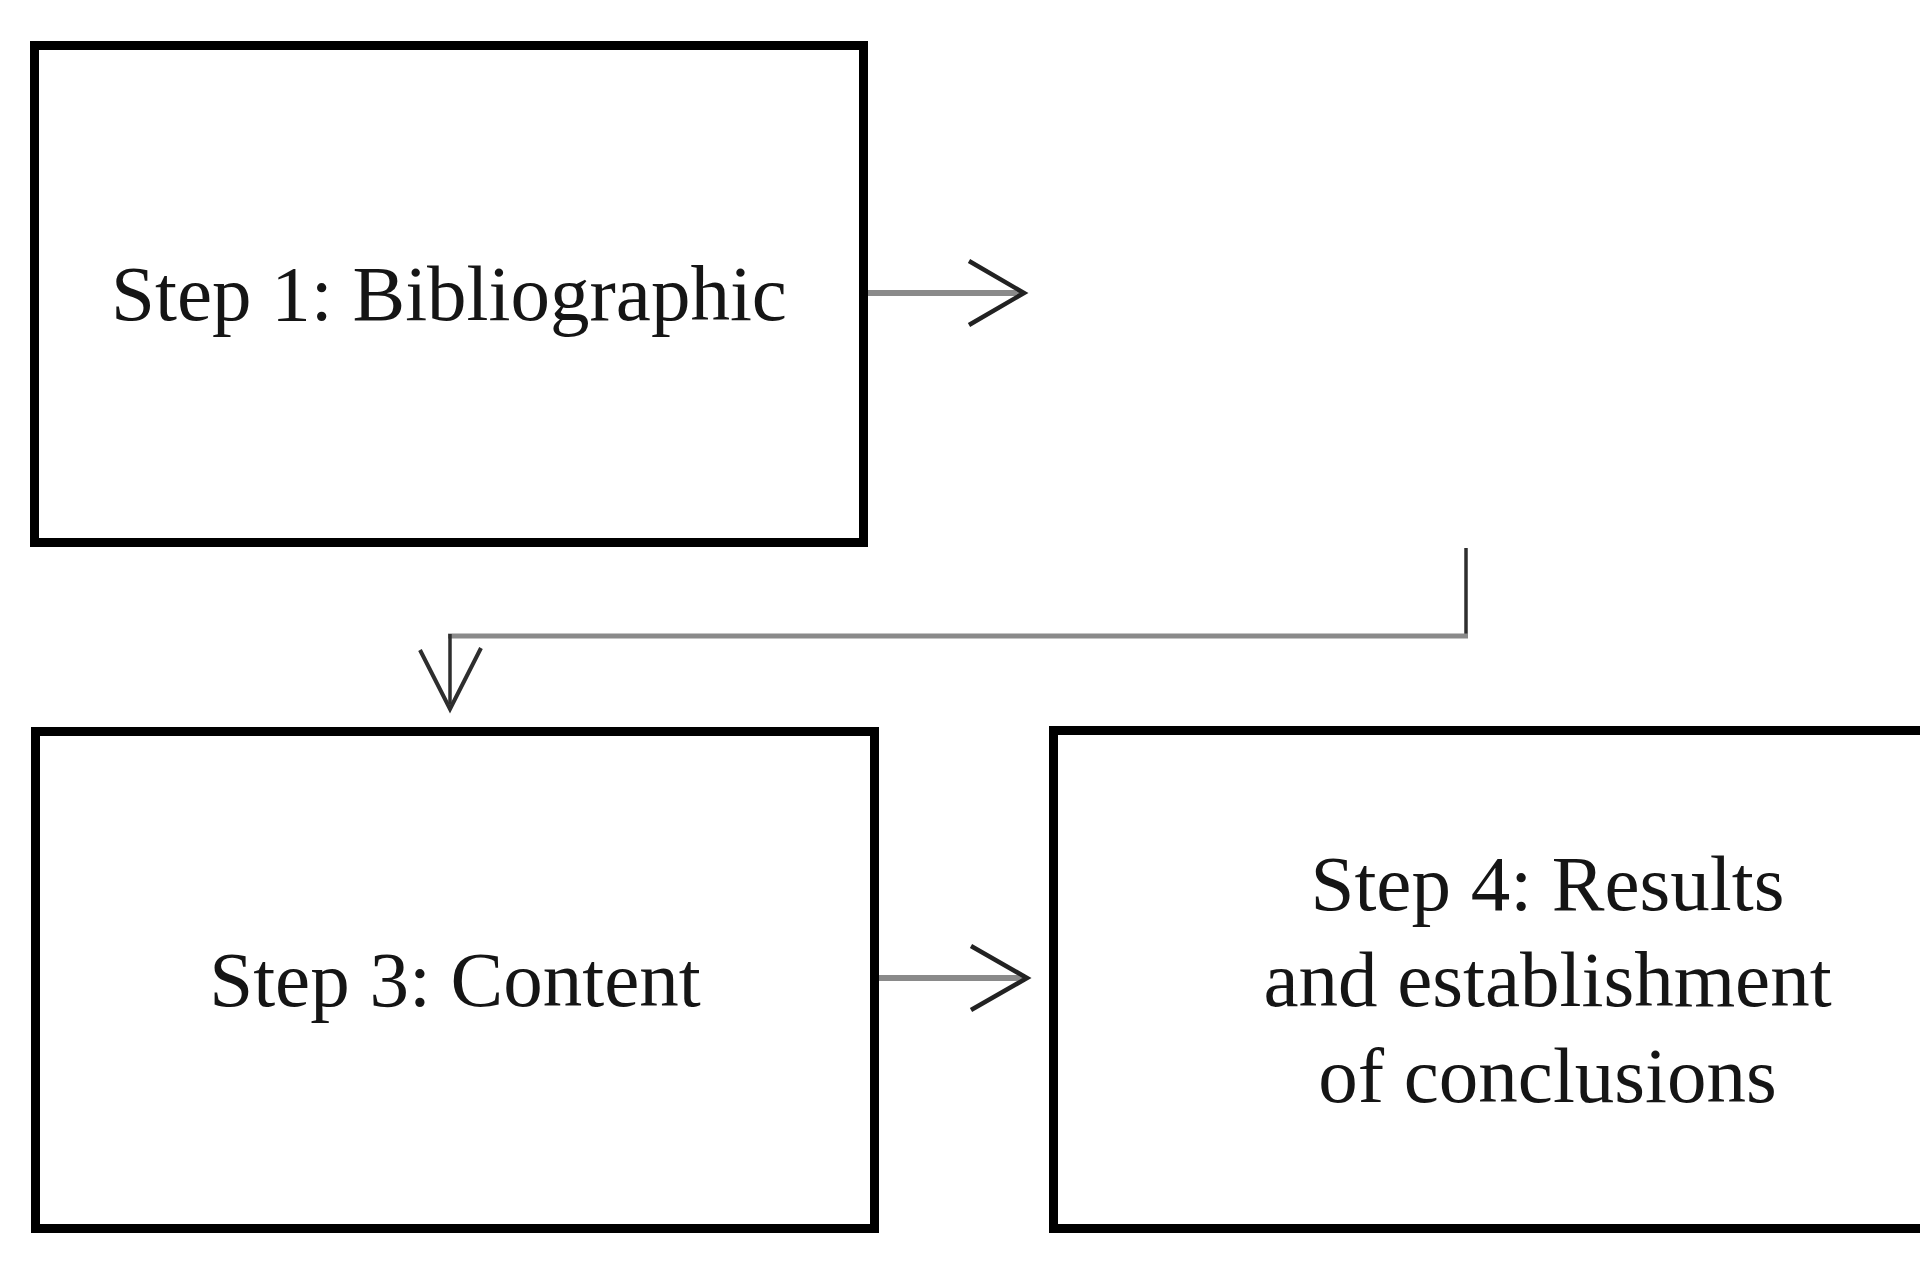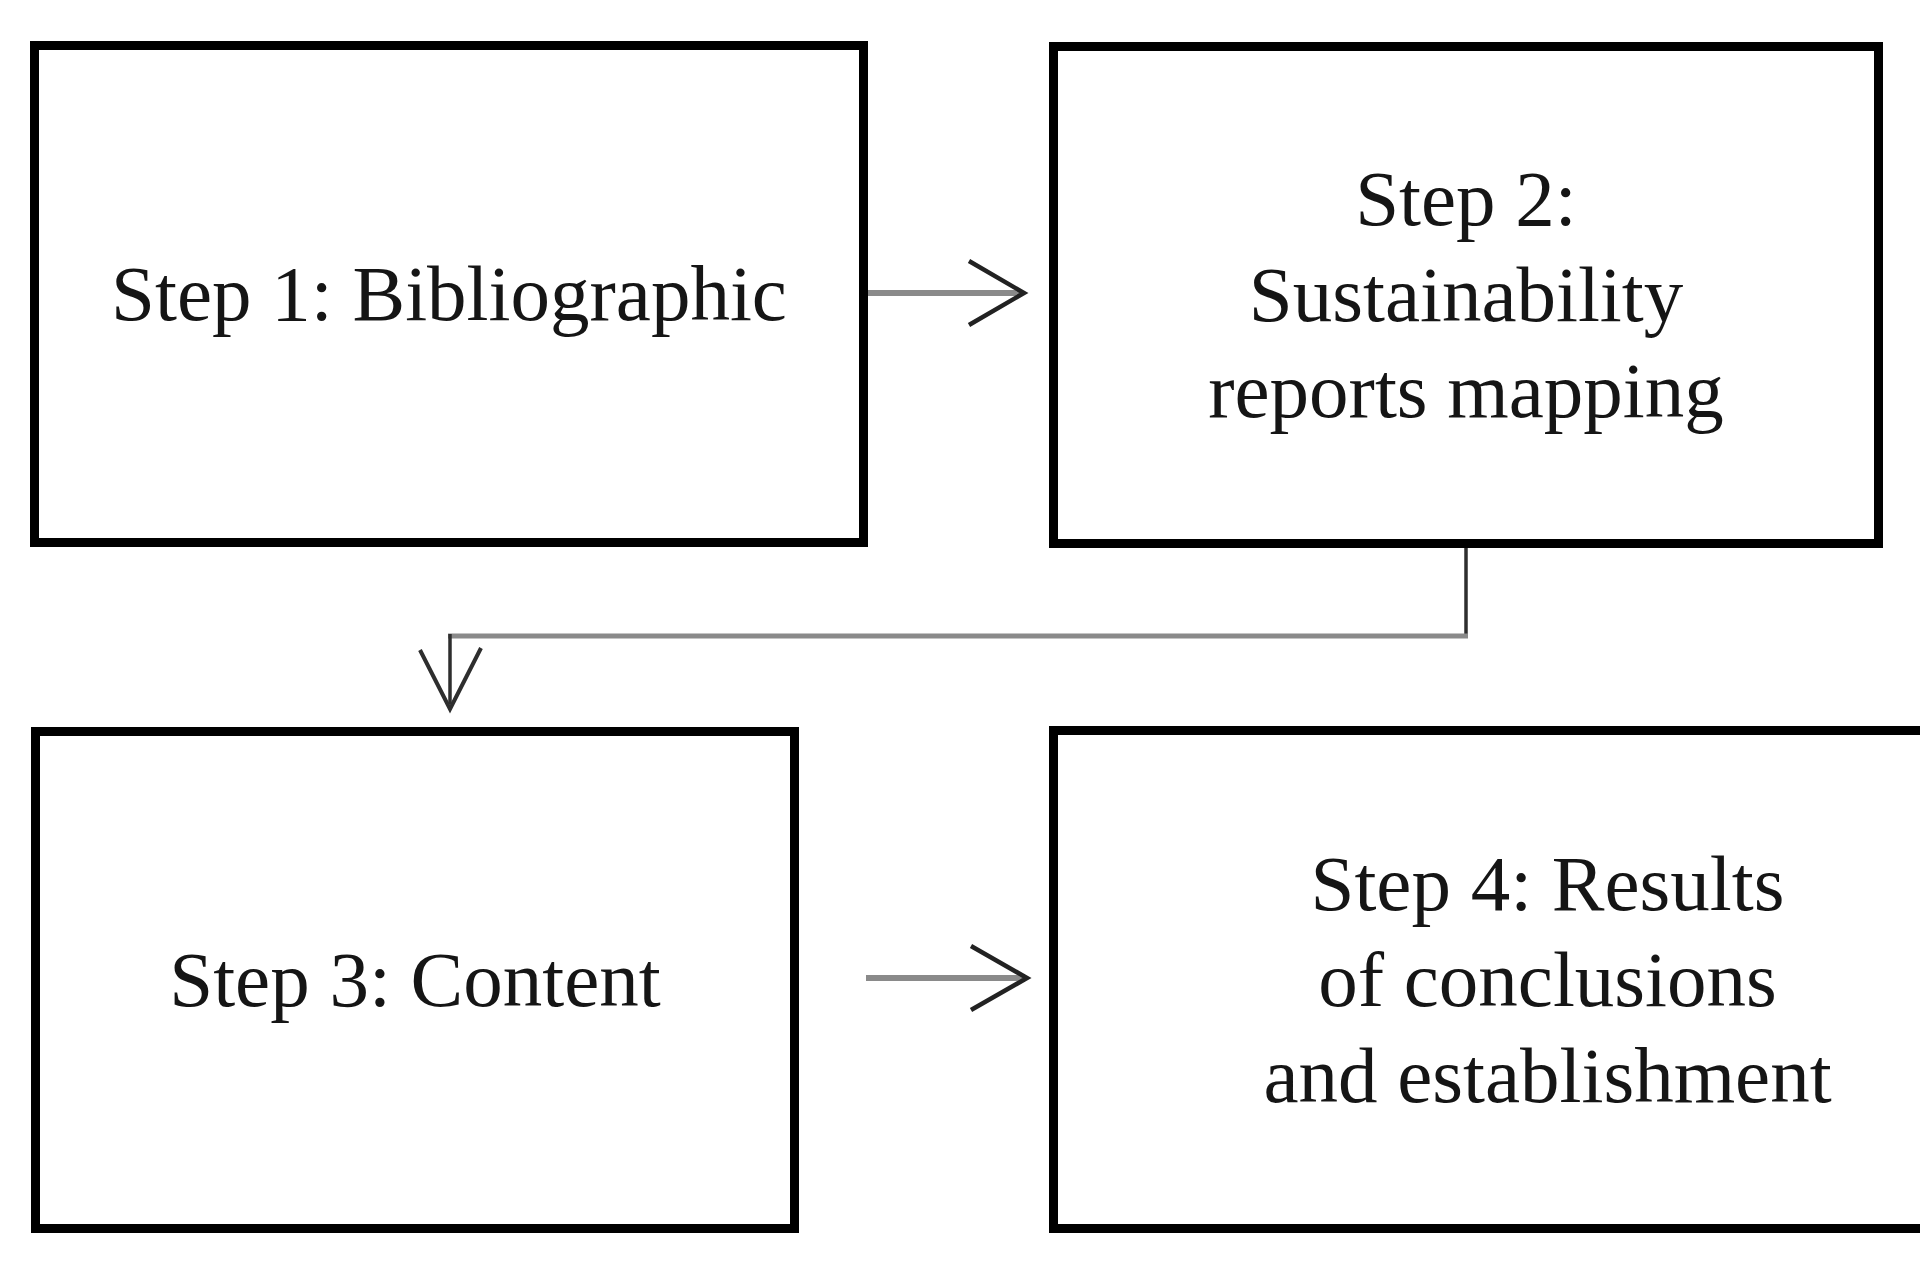--- a/index.html
+++ b/index.html
@@ -25,21 +25,21 @@
     align-items: center;
     justify-content: center;
     text-align: center;
     color: #151515;
     font-size: 79px;
     line-height: 96px;
     white-space: nowrap;
   }
   #box-step-1 { left: 30px;   top: 41px;  width: 838px; height: 506px; }
   #box-step-2 { left: 1049px; top: 42px;  width: 834px; height: 506px; }
-  #box-step-3 { left: 31px;   top: 727px; width: 768px; height: 506px; }
+  #box-step-3 { left: 31px;   top: 727px; width: 848px; height: 506px; }
   #box-step-4 { left: 1049px; top: 726px; width: 997px; height: 507px; }
   #connector-layer {
     position: absolute;
     left: 0; top: 0;
     width: 1920px;
     height: 1267px;
     pointer-events: none;
   }
 </style>
 </head>
@@ -64,29 +64,24 @@
     <g>
       <line x1="866" y1="978" x2="1024" y2="978" stroke="#8a8a8a" stroke-width="6"></line>
       <polyline points="971,946 1027,978 971,1010" fill="none" stroke="#222222" stroke-width="4.5"></polyline>
     </g>
   </svg>
 
   <div class="box" id="box-step-1">
     <div>Step 1: Bibliographic</div>
   </div>
 
-  <div class="box" id="box-step-2">
-    <div>Step 2:</div>
-    <div>Sustainability</div>
-    <div>reports mapping</div>
-  </div>
 
   <div class="box" id="box-step-3">
     <div>Step 3: Content</div>
   </div>
 
   <div class="box" id="box-step-4">
     <div>Step 4: Results</div>
+    <div>and establishment</div>
     <div>of conclusions</div>
-    <div>and establishment</div>
   </div>
 
 </div>
 
 </body></html>

